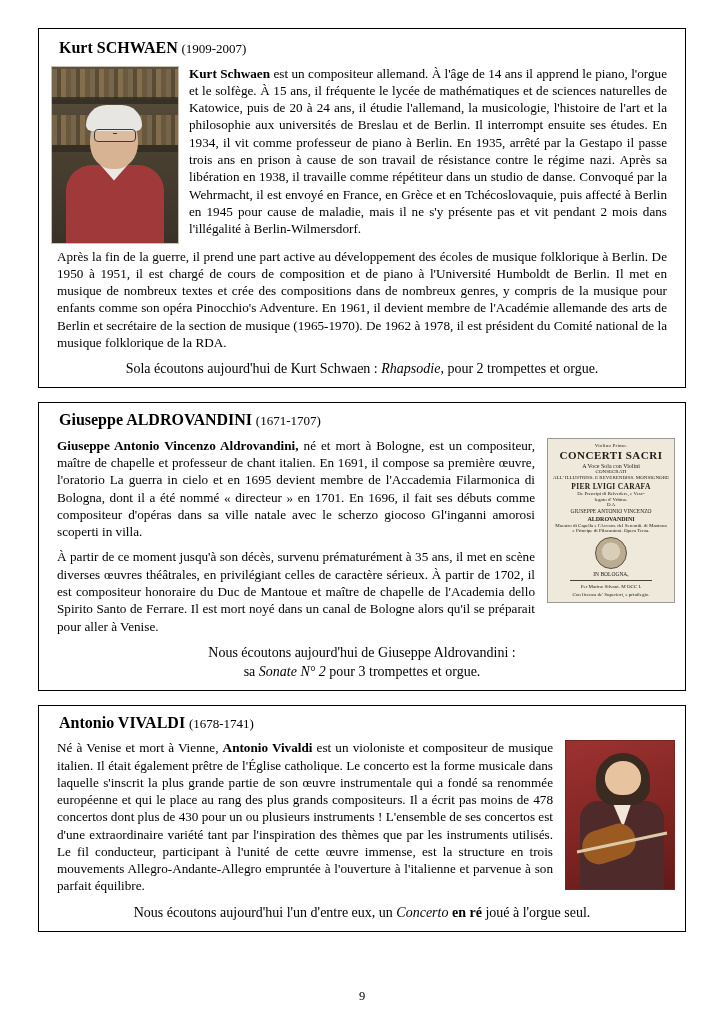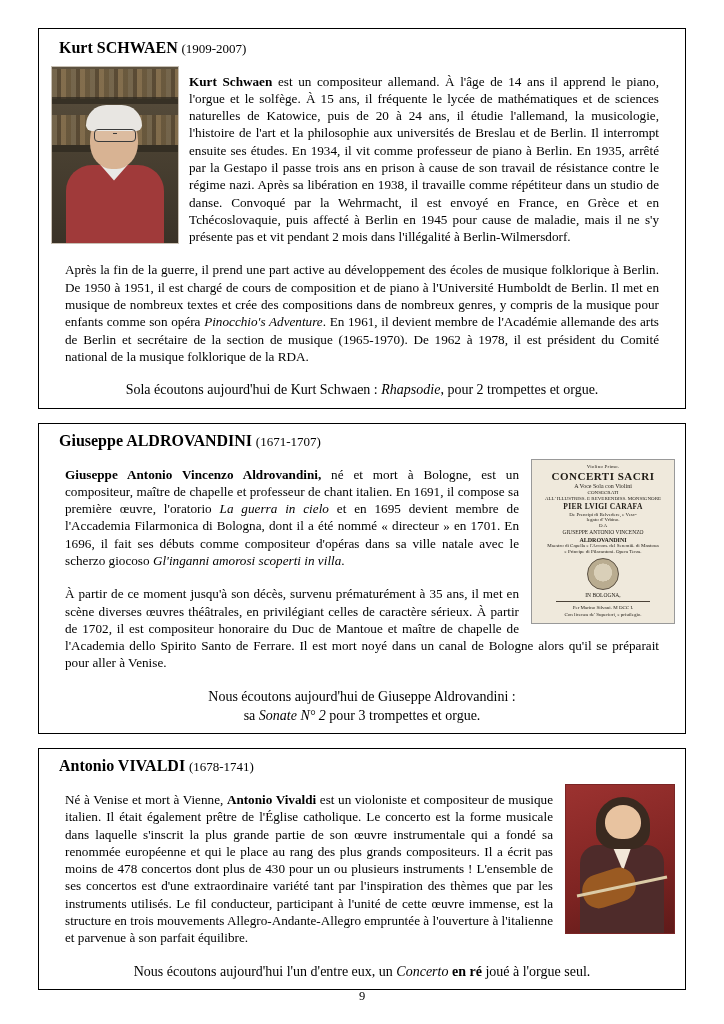--- a/index.html
+++ b/index.html
@@ -46,39 +46,39 @@
   .composer-head .dates {
     font-weight: normal;
     font-size: 13px;
   }
 
   
   .body-text {
     font-size: 13.2px;
     line-height: 1.31;
     text-align: justify;
-    margin: 16px;
+    margin: 8px;
   }
   .bold { font-weight: bold; }
-  .ital { font-style: italic; }
+  .ital { }
 
   
   .portrait-left {
     float: left;
     width: 128px;
     height: 178px;
     margin: 2px 10px 3px 2px;
     border: 1px solid #c8c0b4;
     box-sizing: border-box;
     overflow: hidden;
     background: #6c5f4e;
   }
   .portrait-right {
     float: right;
-    width: 144px;
+    width: 128px;
     height: 165px;
     margin: 2px 0 4px 12px;
     border: 1px solid #999;
     box-sizing: border-box;
     overflow: hidden;
     background: #efece4;
   }
   .portrait-right.vivaldi {
     width: 110px;
     height: 150px;

